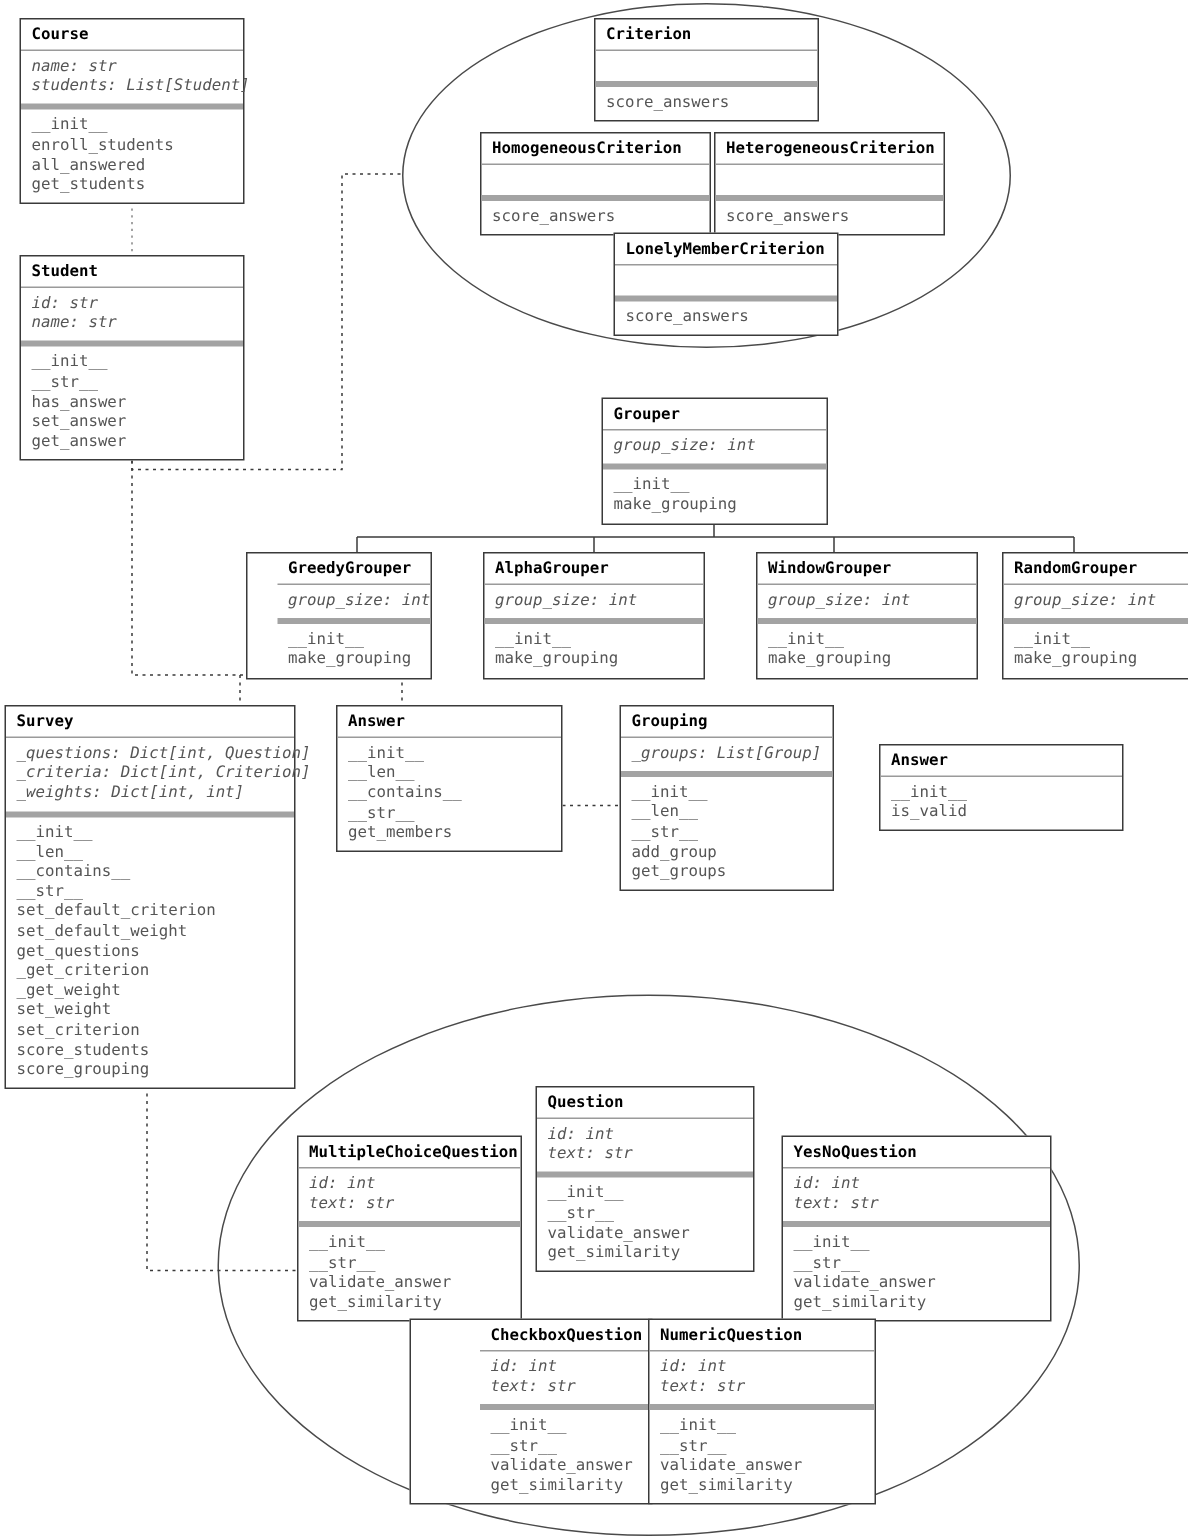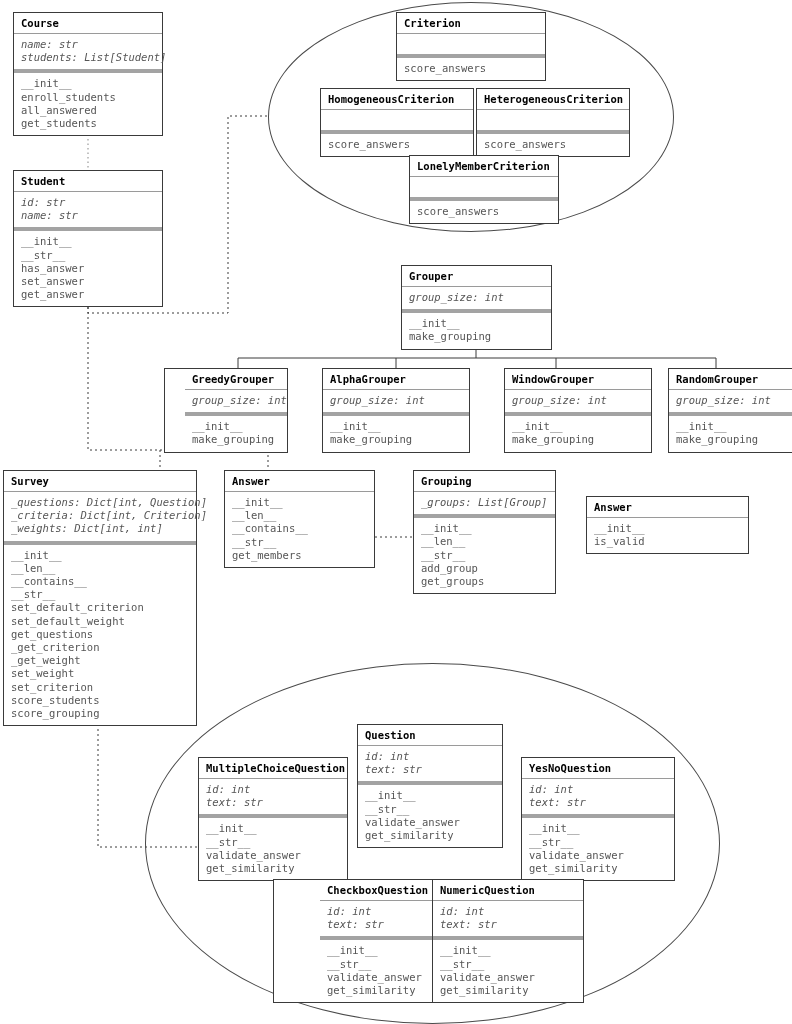--- a/index.html
+++ b/index.html
@@ -253,21 +253,21 @@
   <div class="uml-class" style="left:198px; top:757px; width:150px;">
     <div class="uml-name">MultipleChoiceQuestion</div>
     <div class="uml-attrs">id: int
 text: str</div>
     <div class="uml-methods">__init__
 __str__
 validate_answer
 get_similarity</div>
   </div>
 
-  <div class="uml-class" style="left:521px; top:757px; width:154px;">
+  <div class="uml-class" style="left:521px; top:757px; width:180px;">
     <div class="uml-name">YesNoQuestion</div>
     <div class="uml-attrs">id: int
 text: str</div>
     <div class="uml-methods">__init__
 __str__
 validate_answer
 get_similarity</div>
   </div>
 
   <div class="uml-class" style="left:273px; top:879px; width:162px;padding-left:46px;">

